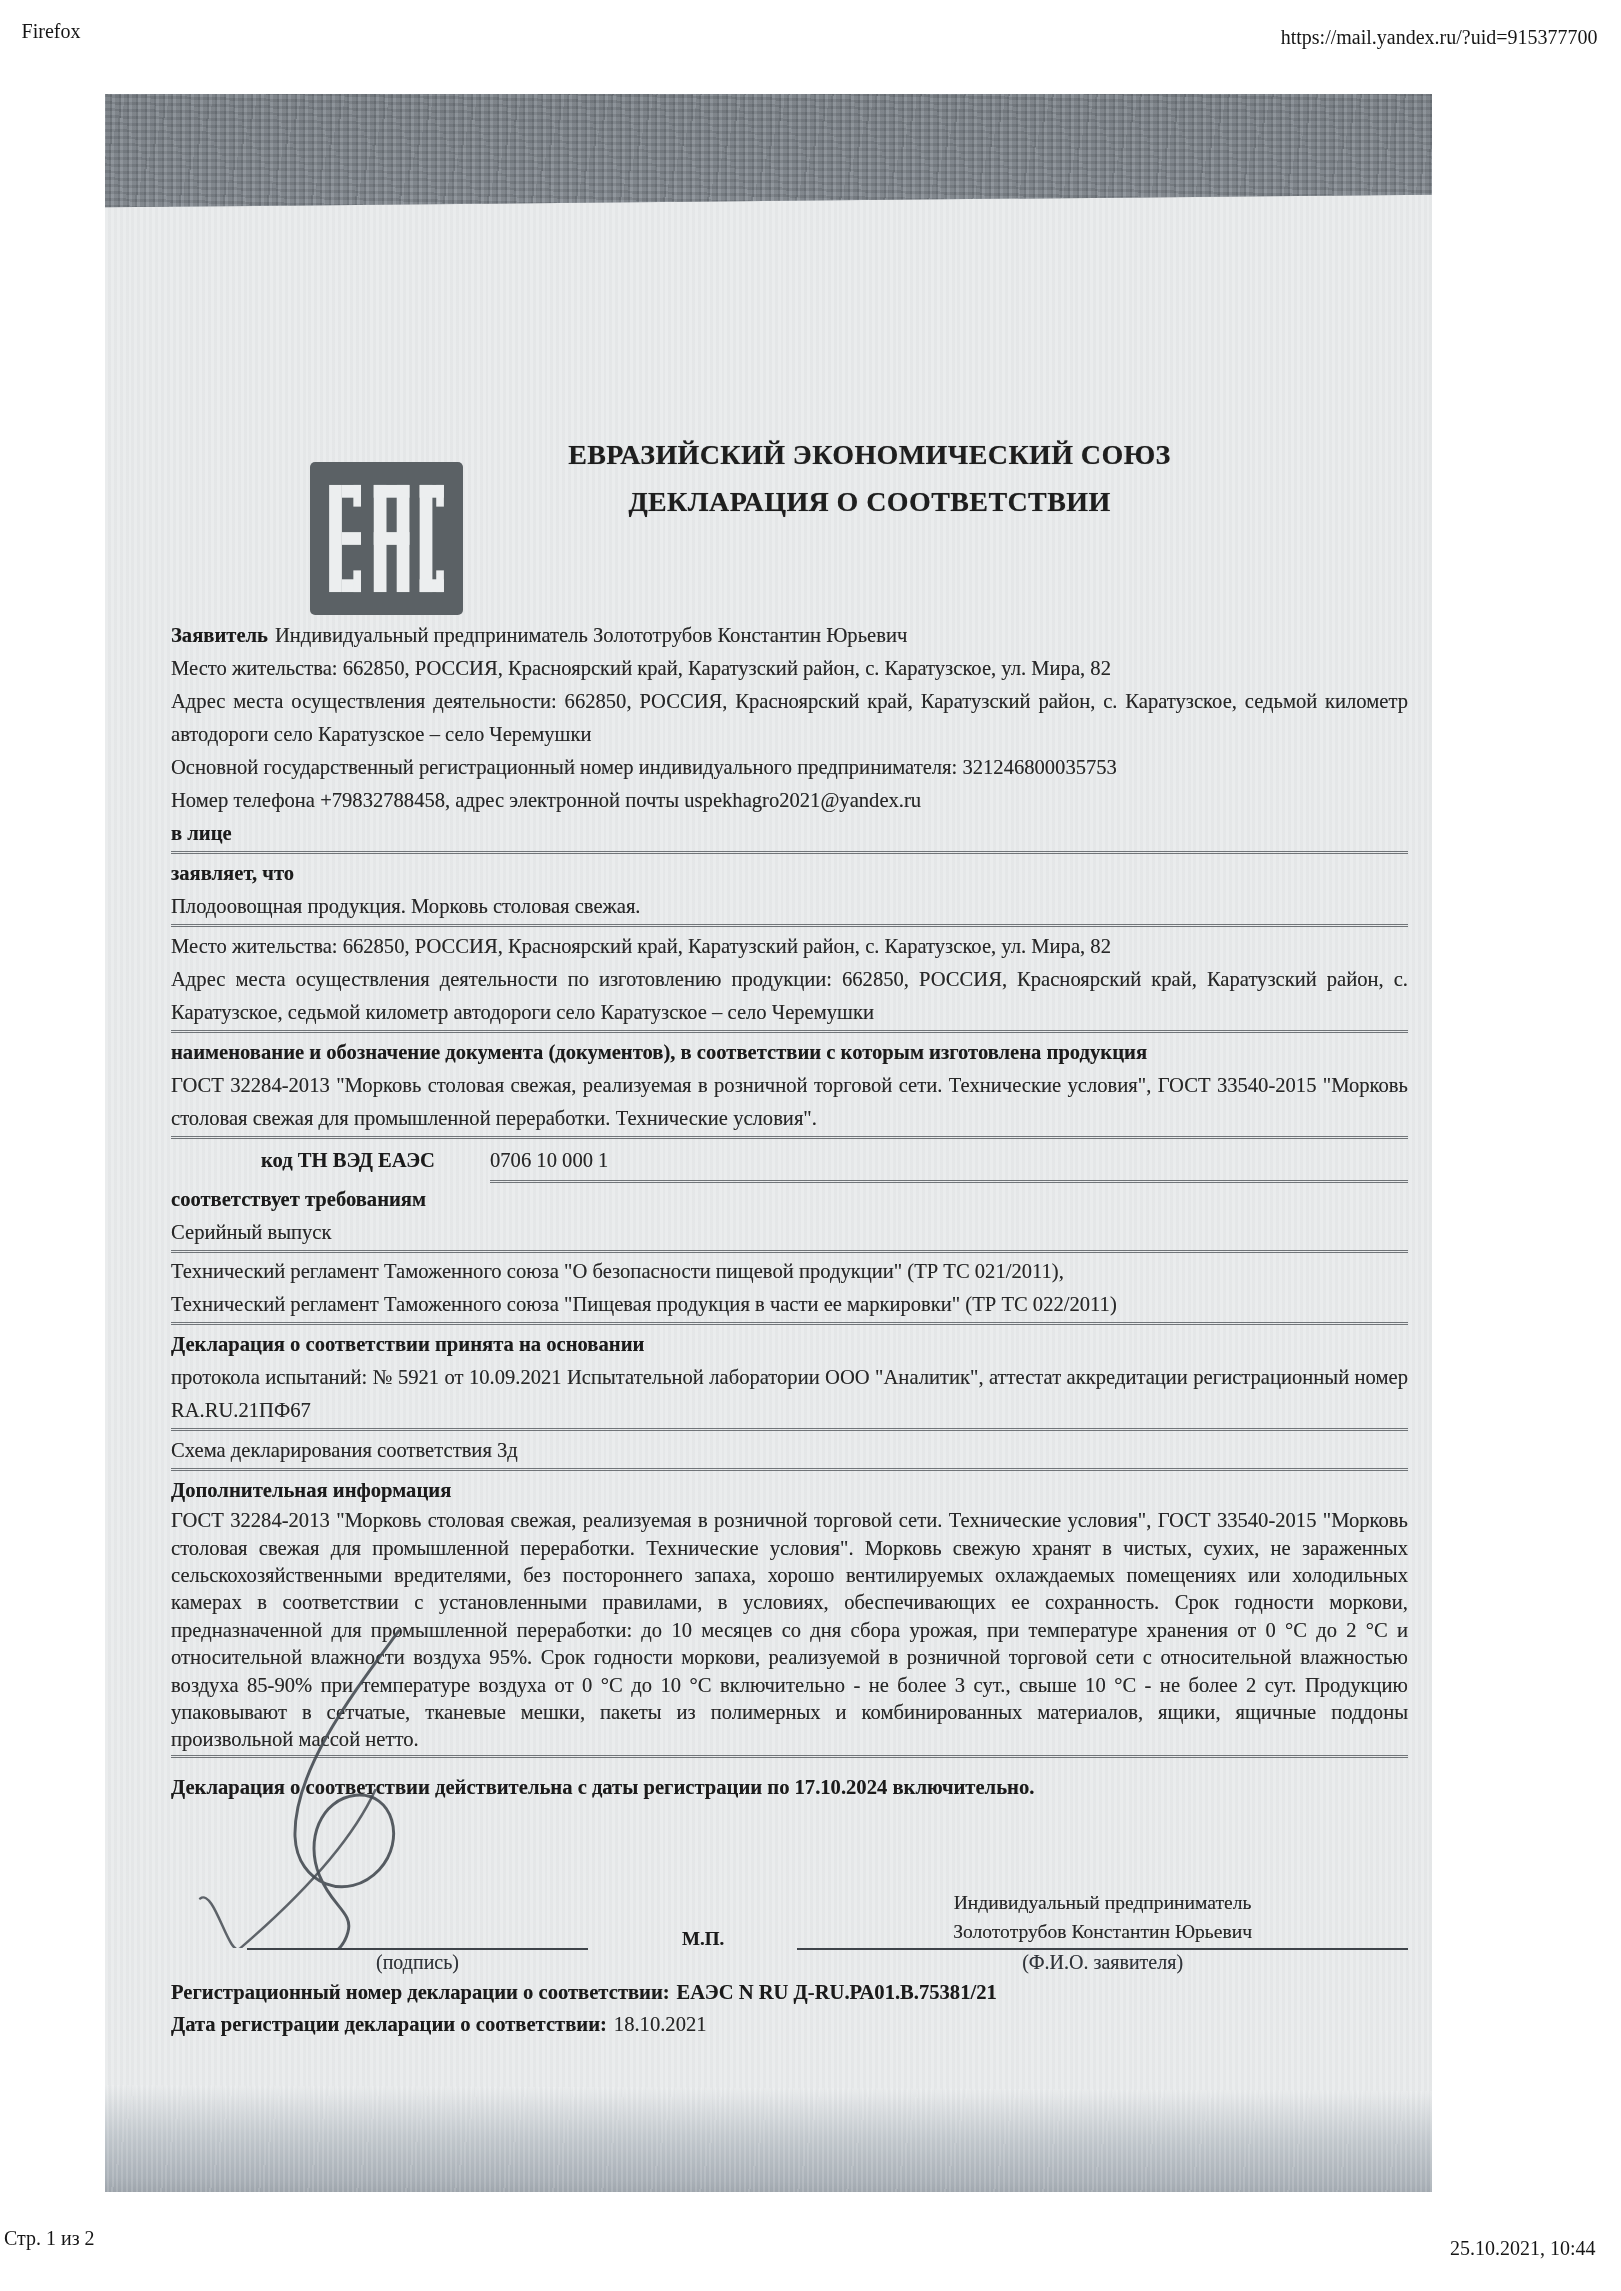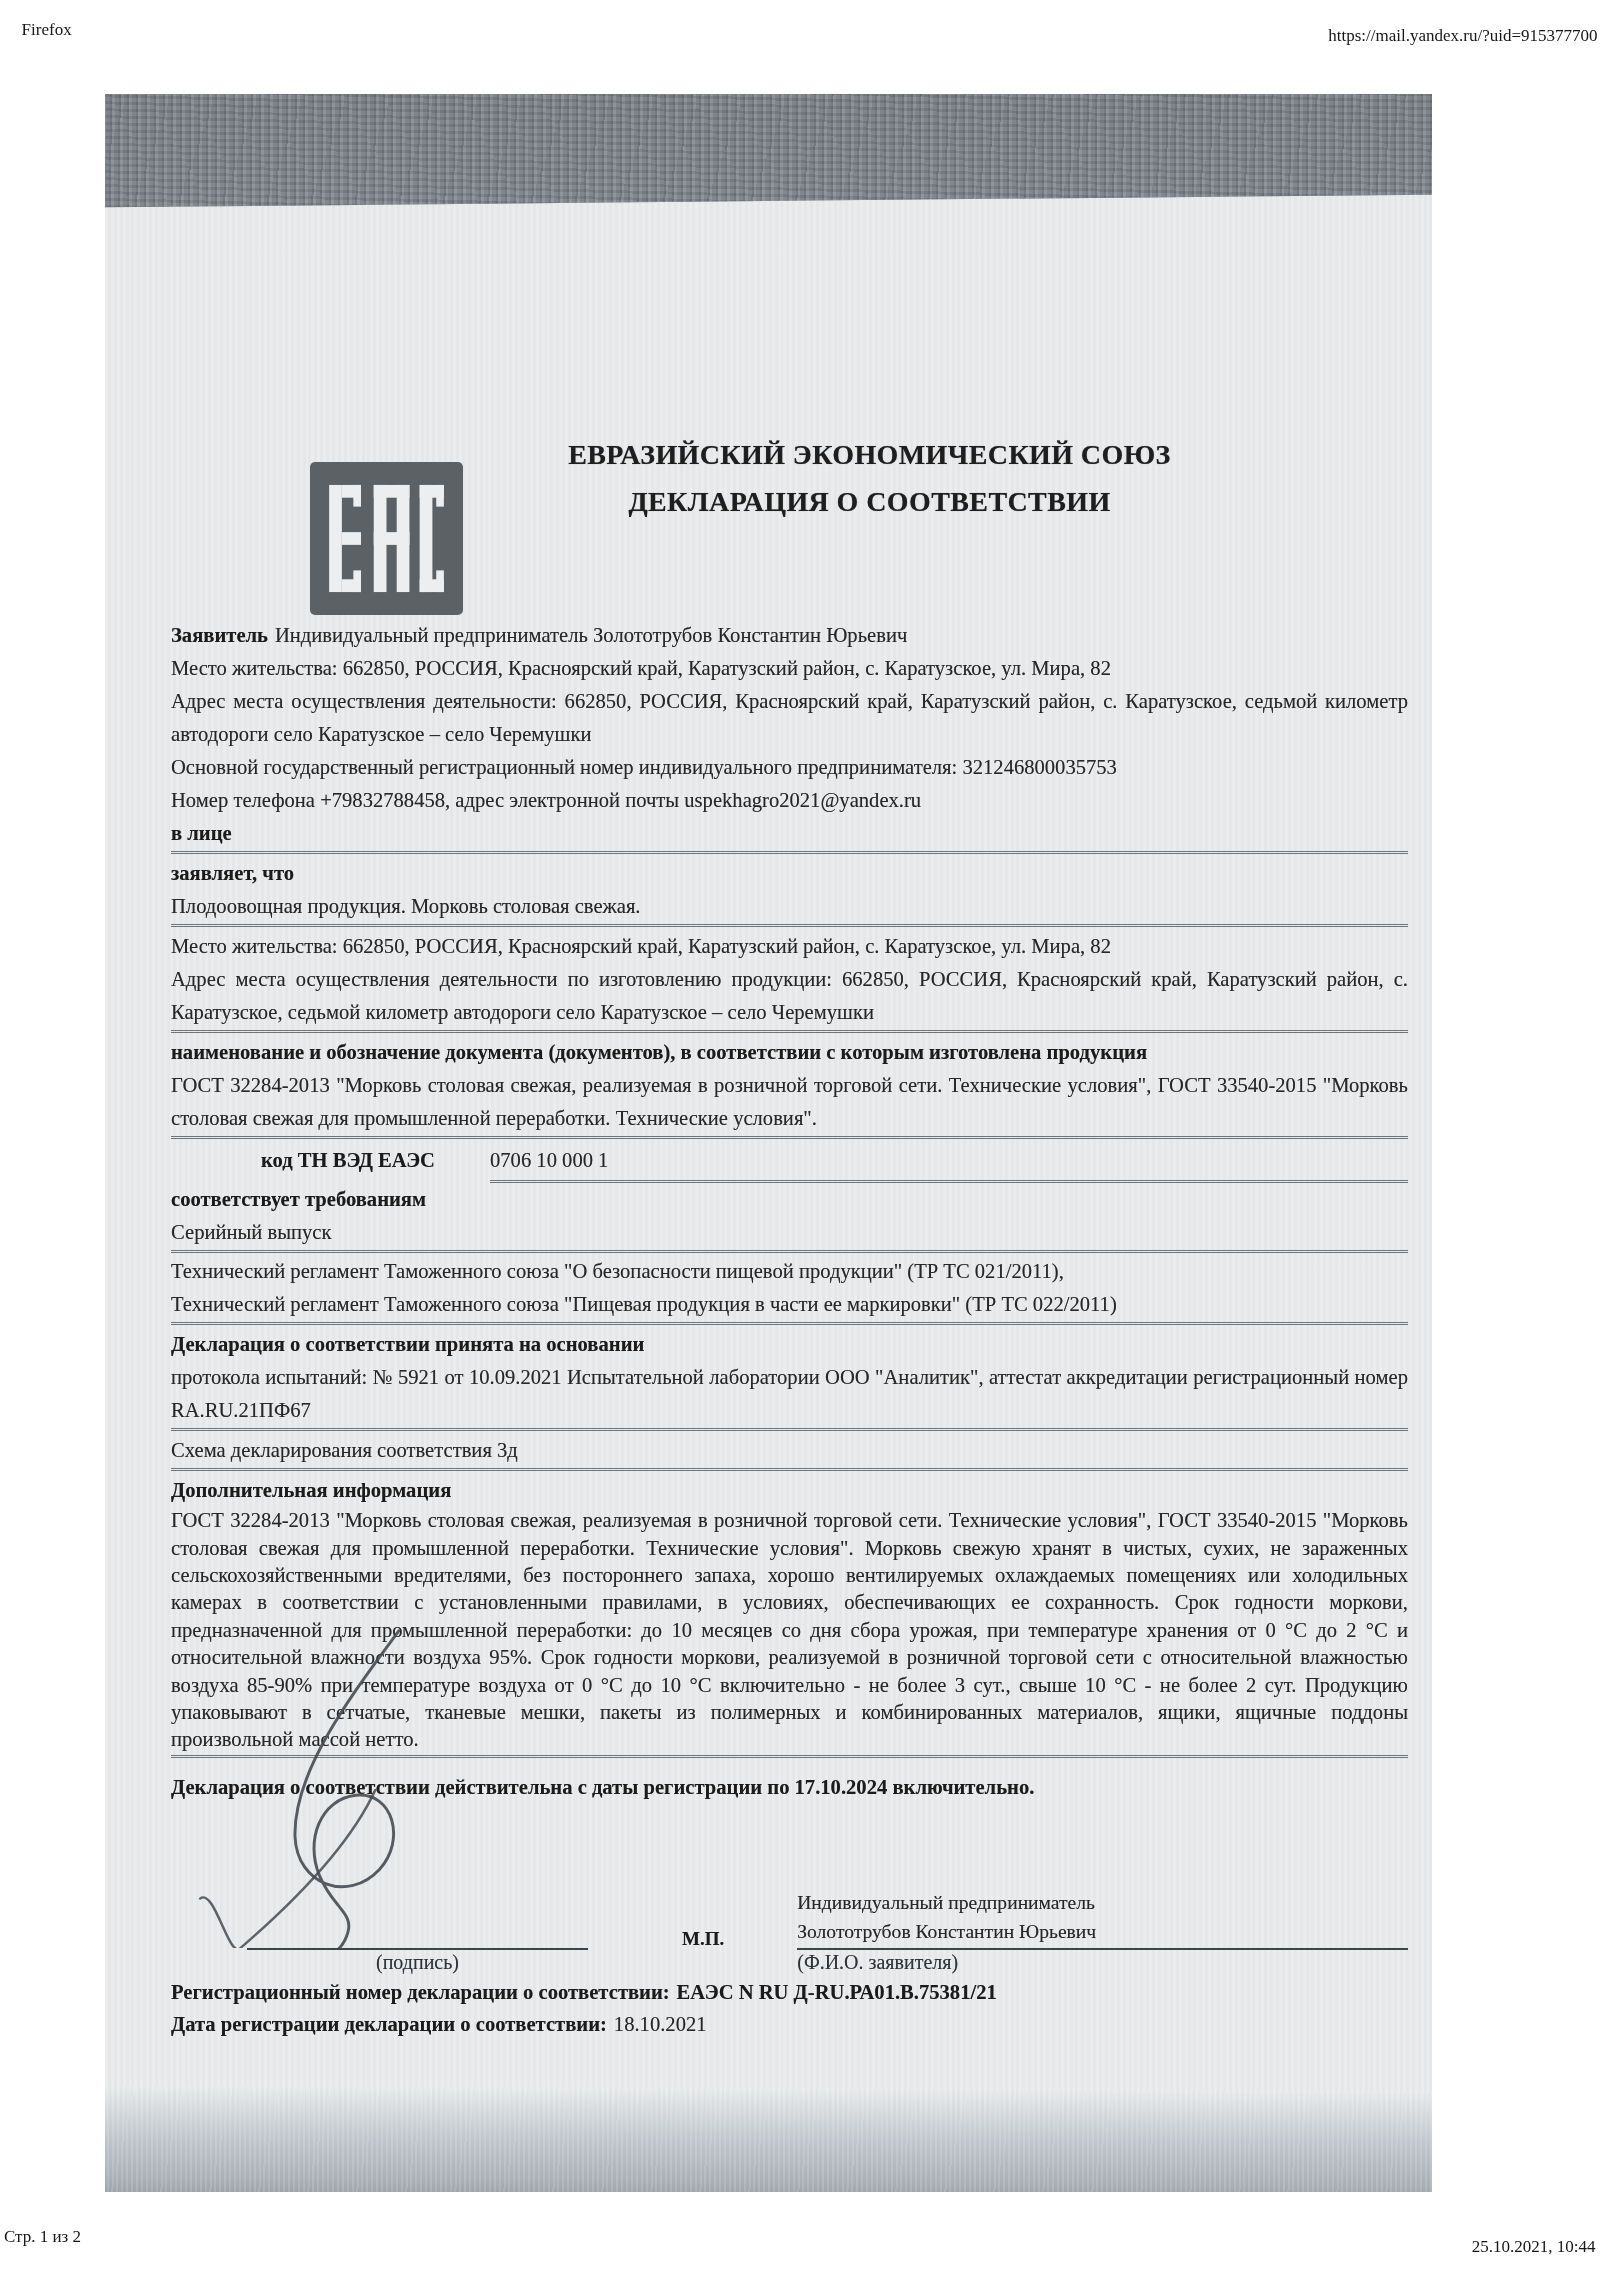--- a/index.html
+++ b/index.html
@@ -1,21 +1,21 @@
 <!DOCTYPE html>
 <html><head>
 <meta charset="utf-8">
 <style>
   html,body{margin:0;padding:0;}
   body{
     width:1621px;height:2292px;position:relative;background:#ffffff;overflow:hidden;
     font-family:"Liberation Serif","DejaVu Serif",serif;color:#262626;
   }
   
-  .ph{position:absolute;font-size:17px;color:#161616;}
+  .ph{position:absolute;font-size:20px;color:#161616;}
   .ph-left{left:21.6px;top:19.6px;}
   .ph-right{right:23.5px;top:25.5px;}
   .pf-left{left:3.9px;top:2227px;}
   .pf-right{right:25.5px;top:2237px;}
   
   .page{
     position:absolute;left:105px;top:94px;width:1327px;height:2098px;
     background:#e9ebec;
     background-image:repeating-linear-gradient(90deg,rgba(255,255,255,.05) 0 2.9px,rgba(120,125,130,.04) 2.9px 5.9px);
     overflow:hidden;
@@ -58,21 +58,21 @@
   .code-row{display:flex;align-items:baseline;line-height:37px;}
   .code-lbl{margin-left:90px;white-space:nowrap;}
   .code-val{flex:1;margin-left:55px;border-bottom:3.9px double rgba(78,83,88,.78);padding-bottom:1px;}
   .validity{margin-top:13.7px;line-height:33px;}
   
   .sig-row{display:flex;align-items:flex-end;margin-top:84px;}
   .sig-left{width:341px;margin-left:76px;text-align:center;}
   .sig-line{border-bottom:2.5px solid #3e4349;height:0;}
   .cap{font-size:20px;color:#30343a;line-height:25.5px;}
   .mp{margin-left:94px;margin-bottom:25.5px;font-size:19px;white-space:nowrap;}
-  .sig-right{flex:1;margin-left:73px;text-align:left;font-size:19.6px;line-height:29px;}
+  .sig-right{flex:1;margin-left:73px;text-align:center;font-size:19.6px;line-height:29px;}
   .sig-right .sig-line{border-bottom:2.9px solid #3e4349;margin-top:2px;}
   .reg{line-height:32px;}
   
   .scribble{position:absolute;left:41px;top:1531px;width:392px;height:323px;pointer-events:none;}
 </style>
 </head>
 <body>
 
 <div class="ph ph-left">Firefox</div>
 <div class="ph ph-right">https://mail.yandex.ru/?uid=915377700</div>

